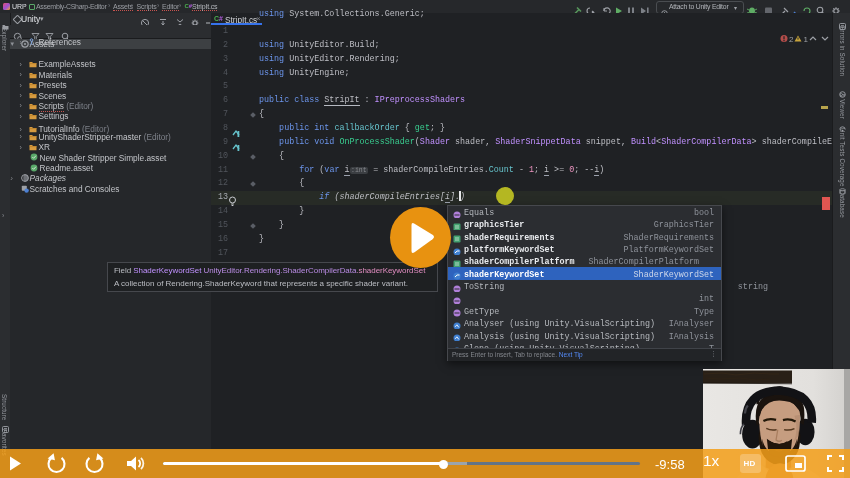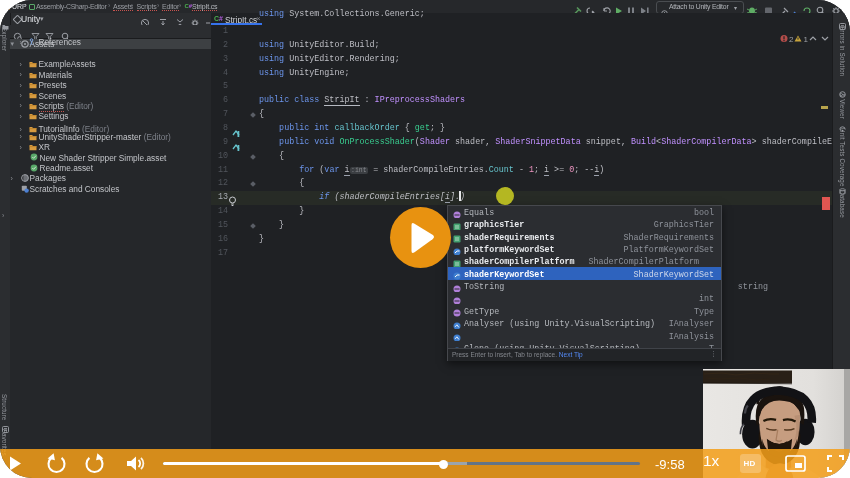--- a/index.html
+++ b/index.html
@@ -1,16 +1,16 @@
 <!DOCTYPE html>
 <html><head>
 <meta charset="utf-8">
 <style>
   html,body{margin:0;padding:0;}
-  #root{position:relative;width:850px;height:478px;overflow:hidden;background:#1f2124;font-family:"Liberation Sans",sans-serif;border-radius:32px;}
+  #root{position:relative;width:850px;height:478px;overflow:hidden;background:#1f2124;font-family:"Liberation Sans",sans-serif;}
   .abs{position:absolute;}
   .k{color:#6C95EB}
   .t{color:#C191FF}
   .m{color:#39CC8F}
   .p{color:#66C3CC}
   .n{color:#ED94C0}
   .vt{writing-mode:vertical-rl;font-size:6.3px;color:#989ba1;letter-spacing:0.1px;}
   .sq{border-bottom:1px dotted #c75450;}
   .ul{border-bottom:1px solid #9aa0ac;}
   .codeline{position:absolute;left:259px;white-space:pre;font-family:"Liberation Mono",monospace;font-size:8.4px;font-weight:500;color:#BDBEC4;line-height:13.85px;height:13.85px;}
@@ -247,21 +247,21 @@
           </svg></span>
         <span class="lbl" style="left:29.5px;">New Shader Stripper Simple.asset</span>
       </div>
       <div class="trow" style="top:162.79999999999998px;">
         <span class="abs" style="left:19.5px;top:1px;width:8px;height:8px;"><svg width="8" height="8">
             <circle cx="4" cy="4" r="3.4" fill="#59a869"></circle>
             <path d="M2.3 4 l1.3 1.3 l2.3 -2.6" stroke="#d9ead9" stroke-width="0.9" fill="none"></path>
           </svg></span>
         <span class="lbl" style="left:29.5px;">Readme.asset</span>
       </div>
-      <div class="trow" style="top:173.14999999999998px;">
+      <div class="trow" style="top:173.14999999999998px;font-style:italic;">
         <span class="chev" style="left:0.5px;">›</span>
         <span class="abs" style="left:11px;top:1px;width:8px;height:8px;"><svg width="8" height="8">
             <circle cx="4" cy="4" r="3.4" fill="none" stroke="#9da0a6" stroke-width="1"></circle>
             <path d="M4 0.6 a3.4 3.4 0 0 1 0 6.8 a1.7 3.4 0 0 1 0 -6.8" fill="#9da0a6" opacity="0.6"></path>
           </svg></span>
         <span class="lbl" style="left:19.5px;">Packages</span>
       </div>
       <div class="trow" style="top:183.5px;">
         <span class="abs" style="left:11px;top:1px;width:8px;height:8px;"><svg width="8" height="8">
             <rect x="0.8" y="0.8" width="5" height="5" rx="0.8" fill="#9da0a6"></rect>
@@ -452,37 +452,42 @@
             <path d="M2.2 4.8 l1.7 -2 l1.9 2.6" stroke="#fff" stroke-width="0.9" fill="none"></path>
           </svg></span>
     <span class="pname" style="color:#b5b8bd;top:1.5px;">Analyser (using Unity.VisualScripting)</span>
     <span class="ptype" style="color:#8f939b;top:1.5px;">IAnalyser</span>
   </div>
       <div class="prow" style="left:448px;top:329px;width:273px;height:12.35px;overflow:hidden;">
     <span class="abs" style="left:5px;top:2.2px;width:8px;height:8px;"><svg width="8" height="8">
             <circle cx="4" cy="4" r="3.5" fill="#3f7fd0"></circle>
             <path d="M2.2 4.8 l1.7 -2 l1.9 2.6" stroke="#fff" stroke-width="0.9" fill="none"></path>
           </svg></span>
+    <span class="pname" style="color:#b5b8bd;top:1.5px;">Analysis (using Unity.VisualScripting)</span>
     <span class="ptype" style="color:#8f939b;top:1.5px;">IAnalysis</span>
   </div>
       <div class="prow" style="left:448px;top:341.35px;width:273px;height:10px;overflow:hidden;">
     <span class="abs" style="left:5px;top:2.2px;width:8px;height:8px;"><svg width="8" height="8">
             <circle cx="4" cy="4" r="3.5" fill="#3f7fd0"></circle>
             <path d="M2.2 4.8 l1.7 -2 l1.9 2.6" stroke="#fff" stroke-width="0.9" fill="none"></path>
           </svg></span>
     <span class="pname" style="color:#b5b8bd;top:1.5px;">Clone (using Unity.VisualScripting)</span>
     <span class="ptype" style="color:#8f939b;top:1.5px;">T</span>
   </div>
     </div>
 
   <div class="abs" style="left:448px;top:348px;width:273px;height:11.5px;background:#222427;border-top:1px solid #404349;">
     <span style="position:absolute;left:4px;top:2px;font-size:6.5px;color:#84878d;">Press Enter to insert, Tab to replace. <span style="color:#548af7;">Next Tip</span></span>
     <span style="position:absolute;right:4px;top:1px;font-size:7px;color:#84878d;">⋮</span>
   </div>
 
+  <div class="abs" style="left:107px;top:262px;width:331px;height:30px;background:#1e2022;border:1px solid #46484d;box-sizing:border-box;">
+    <div style="position:absolute;left:6px;top:3px;font-size:8px;white-space:pre;color:#bcbec4;letter-spacing:-0.05px;">Field <span style="color:#c191ff;">ShaderKeywordSet</span> <span style="color:#b98be3;">UnityEditor.Rendering.ShaderCompilerData</span><span style="color:#e08cc0;">.shaderKeywordSet</span></div>
+    <div style="position:absolute;left:6px;top:15.5px;font-size:8px;color:#bcbec4;">A collection of Rendering.ShaderKeyword that represents a specific shader variant.</div>
+  </div>
 
   <div class="abs" style="left:495.5px;top:186.5px;width:18.5px;height:18.5px;border-radius:50%;background:#b4b722;"></div>
 
   <div class="abs" style="left:703px;top:369px;width:147px;height:109px;overflow:hidden;">
     <svg width="147" height="109" viewBox="0 0 147 109">
       <defs>
         <linearGradient id="wall" x1="0" y1="0" x2="1" y2="0">
           <stop offset="0" stop-color="#e9e7e4"></stop>
             <stop offset="0.75" stop-color="#e2e0dd"></stop>
             <stop offset="1" stop-color="#d2d0cd"></stop>

